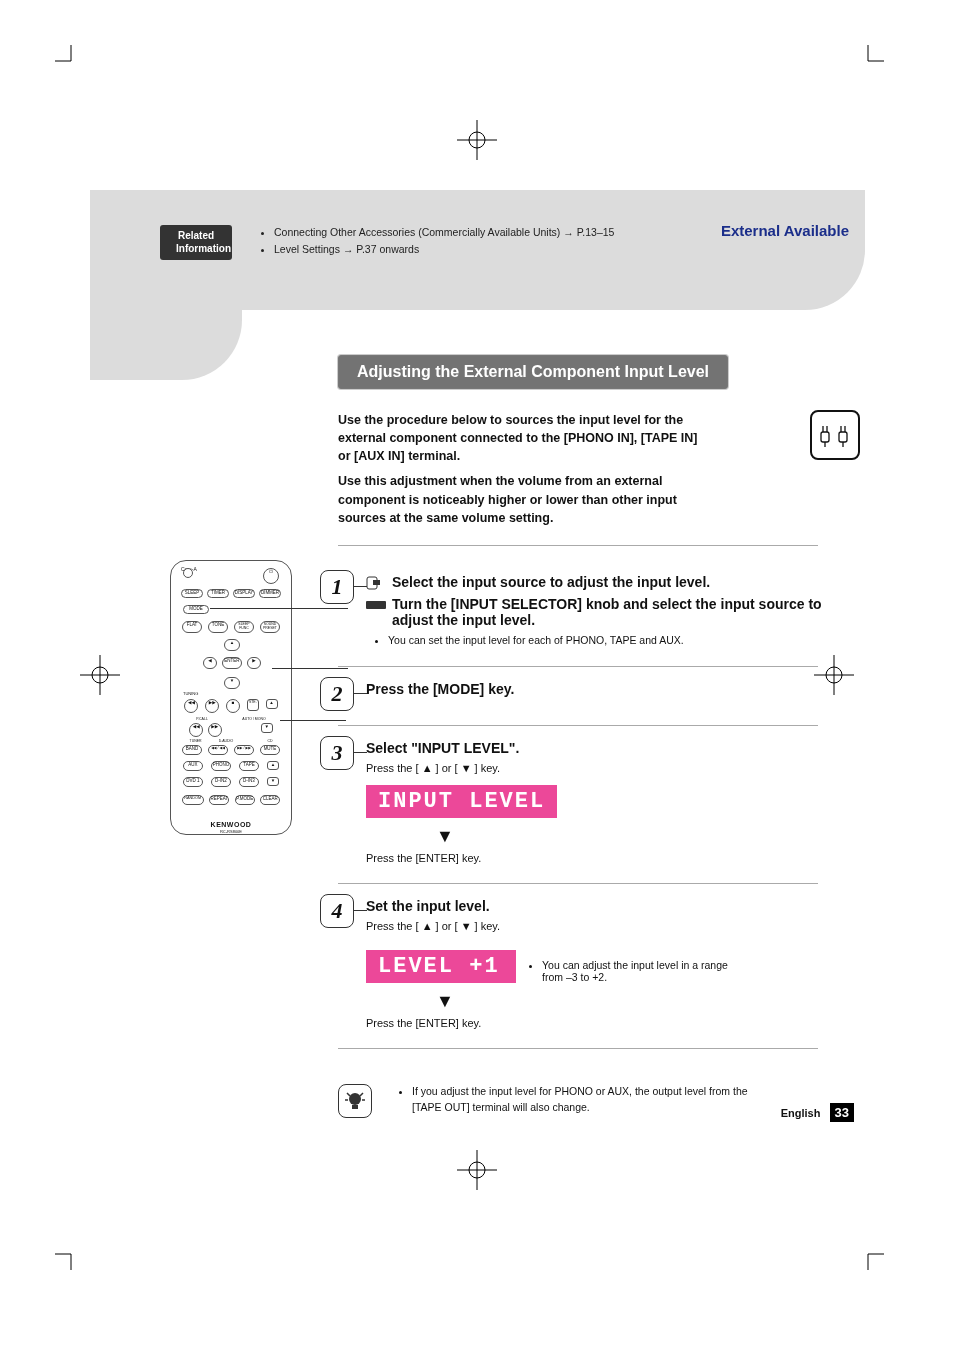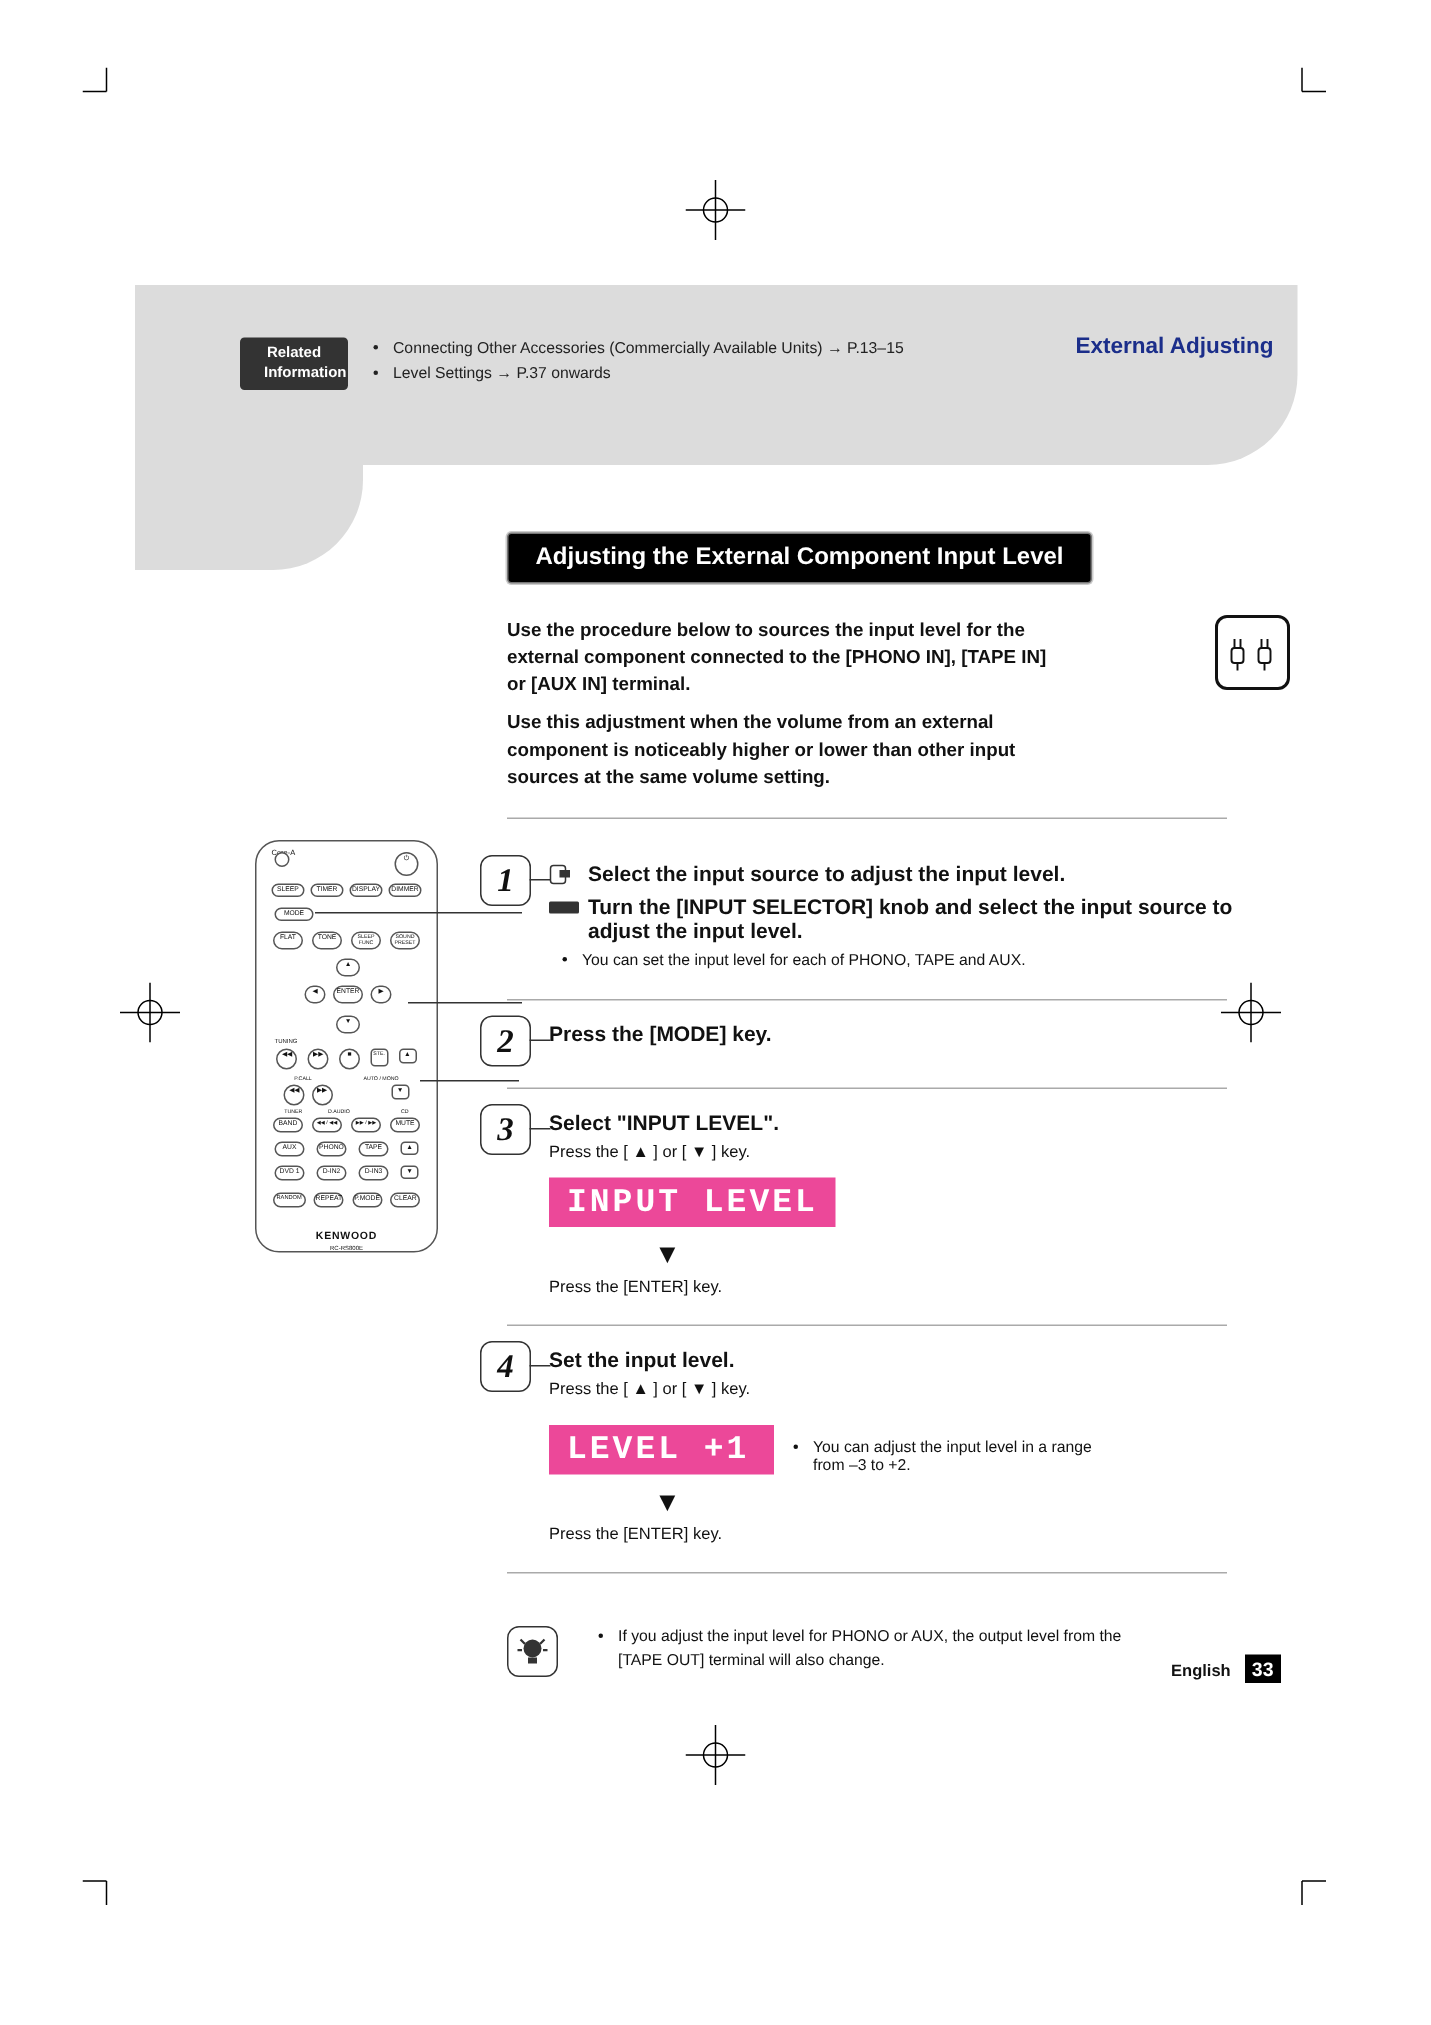--- a/index.html
+++ b/index.html
@@ -17,26 +17,26 @@
   .reg-left { top: 50%; left: 80px; transform: translateY(-50%); }
   .reg-right { top: 50%; right: 100px; transform: translateY(-50%); }
   .reg-bottom { bottom: 160px; left: 50%; transform: translateX(-50%); }
 
   .page-slab { position: absolute; top: 190px; left: 90px; width: 775px; height: 120px; background: #dcdcdc; border-bottom-right-radius: 60px;}
   .page-slab-ext { position:absolute; top:190px; left:90px; width: 152px; height: 190px; background:#dcdcdc; border-bottom-right-radius: 60px; }
 
   .header-title { position: absolute; top: 222px; right: 105px; font-weight: 700; color: #1b2e8a; font-size: 15px; }
 
   .related-box { position: absolute; top: 225px; left: 160px; width: 72px; background: #333; color: #fff; font-size: 10px; text-align: center; padding: 5px 16px; border-radius: 3px; line-height: 1.25; font-weight: 700;}
-  .related-list { position: absolute; top: 224px; left: 250px; font-size: 10.5px; color: #222; line-height: 1.6; }
+  .related-list { position: absolute; top: 224px; left: 262px; font-size: 10.5px; color: #222; line-height: 1.6; }
   .related-list li { list-style: disc; margin-left: 12px; }
 
   .content { position: absolute; top: 355px; left: 90px; width: 775px; }
 
-  .title-pill { display:inline-block; margin-left: 248px; background: #000000; color: #fff; font-weight: 700; font-size: 16px; padding: 7px 18px; border-radius: 3px; border: 1px solid #777; box-shadow: 0 0 0 1px #ccc; }
+  .title-pill { display:inline-block; margin-left: 248px; background: #737373; color: #fff; font-weight: 700; font-size: 16px; padding: 7px 18px; border-radius: 3px; border: 1px solid #777; box-shadow: 0 0 0 1px #ccc; }
 
   .intro { margin-left: 248px; margin-top: 22px; width: 365px; font-size: 12.5px; font-weight: 700; line-height: 1.45; }
   .intro2 { margin-left: 248px; margin-top: 7px; width: 365px; font-size: 12.5px; font-weight: 700; line-height: 1.45; }
 
   .plug-icon { position:absolute; top: 55px; right: 5px; width: 50px; height: 50px; border: 2px solid #111; border-radius: 8px; display:flex; align-items:center; justify-content:center;}
 
   .steps { margin-left: 230px; margin-top: 18px; }
   .step { display:flex; align-items:flex-start; gap: 12px; margin-top: 24px; }
   .sepline { border-top:1px solid #aaa; width: 480px; margin: 0 0 10px 18px; }
   .stepnum { width: 34px; height: 34px; border: 1.5px solid #333; border-radius: 8px; display:flex; align-items:center; justify-content:center; font-family: Georgia, serif; font-style: italic; font-size: 22px; font-weight: 700; flex-shrink:0; position:relative;}
@@ -107,21 +107,21 @@
       <path d="M20 0 V40 M0 20 H40" stroke="#000"></path>
     </svg></div>
 <div class="regmark reg-right"><svg width="40" height="40">
       <circle cx="20" cy="20" r="8" stroke="#000" fill="none"></circle>
       <path d="M20 0 V40 M0 20 H40" stroke="#000"></path>
     </svg></div>
 
 <div class="page-slab"></div>
 <div class="page-slab-ext"></div>
 
-<div class="header-title">External Adjusting</div>
+<div class="header-title">External Available</div>
 
 <div class="related-box">
   <span>Related</span><br>
   <span>Information</span>
 </div>
 <ul class="related-list">
   <li>Connecting Other Accessories (Commercially Available Units) → P.13–15</li>
   <li>Level Settings → P.37 onwards</li>
 </ul>
 

